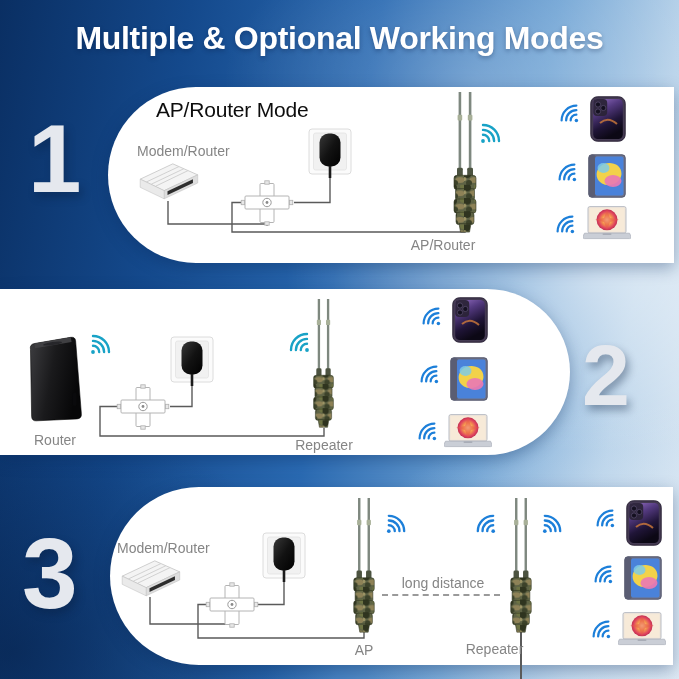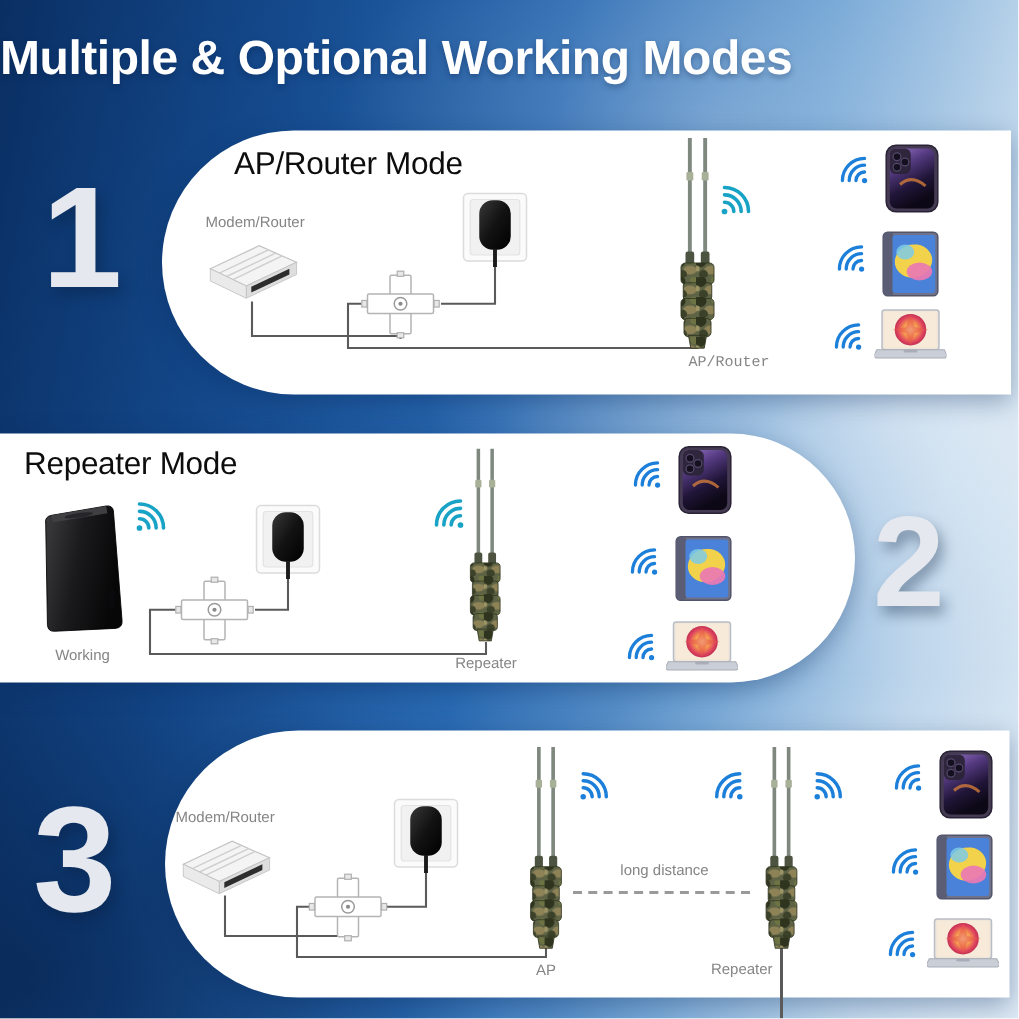--- a/index.html
+++ b/index.html
@@ -8,29 +8,29 @@
     font-family:"Liberation Sans",sans-serif;
     background:
       radial-gradient(520px 300px at 88% 40%, rgba(255,255,255,0.50), rgba(255,255,255,0) 60%),
       radial-gradient(420px 260px at 70% 12%, rgba(255,255,255,0.22), rgba(255,255,255,0) 60%),
       radial-gradient(480px 300px at 96% 88%, rgba(220,233,245,0.55), rgba(255,255,255,0) 65%),
       radial-gradient(500px 360px at 2% 96%, rgba(4,26,62,0.55), rgba(4,26,62,0) 65%),
       linear-gradient(100deg,#0a2f63 0%,#14498c 24%,#2a6ab2 48%,#6fa3d4 70%,#b9d3ea 86%,#dfeaf4 100%);
     --wifi-teal:#18a2c6; --wifi-blue:#1c7fd9;
   }
   .abs{position:absolute;}
-  .main-title{width:100%;text-align:left;top:20px;font-size:32px;font-weight:700;color:#ffffff;
+  .main-title{width:100%;text-align:center;top:20px;font-size:32px;font-weight:700;color:#ffffff;
     letter-spacing:-.3px;text-shadow:0 2px 4px rgba(8,30,70,.35);}
   .panel{background:#ffffff;box-shadow:0 5px 16px rgba(8,40,90,.35);}
   .panel1{left:108px;top:87px;width:566px;height:176px;border-radius:88px 0 0 88px;}
   .panel2{left:0px;top:289px;width:570px;height:166px;border-radius:0 83px 83px 0;}
   .panel3{left:110px;top:487px;width:563px;height:178px;border-radius:89px 0 0 89px;}
   .bignum{font-weight:700;color:#e5e8ee;line-height:.8;text-shadow:3px 5px 9px rgba(8,30,60,.38);}
   .sec-title{font-size:21px;font-weight:400;color:#0d0d0d;letter-spacing:-.2px;}
-  .lbl{font-size:10px;color:#858585;}
+  .lbl{font-size:14px;color:#858585;}
   .ctr{text-align:center;}
   .wires{stroke:#5a5a5a;stroke-width:1.4;fill:none;}
   .wifi{color:var(--wifi-blue);}
   .wifi.teal{color:var(--wifi-teal);}
   .wifi.mir svg{transform:scaleX(-1);}
   .dashline{border-top:2px dashed #9a9a9a;height:0;}
   .dropwire{width:1.5px;background:#5a5a5a;}
 </style>
 </head>
 <body>
@@ -128,21 +128,21 @@
   </g>
       </svg></div>
   <div class="abs tpl wifi teal" style="left:478px;top:120px;width:26px;height:26px;"><svg viewBox="0 0 26 26" width="100%" height="100%">
   <g fill="none" stroke="currentColor" stroke-width="2.4" stroke-linecap="round">
     <path d="M5 14.8 A6.2 6.2 0 0 1 11.2 21"></path>
     <path d="M5 9.9 A11.1 11.1 0 0 1 16.1 21"></path>
     <path d="M5 5 A16 16 0 0 1 21 21"></path>
   </g>
         <circle cx="5" cy="21" r="1.9" fill="currentColor"></circle>
       </svg></div>
-  <div class="abs lbl ctr" style="left:436px;top:237px;width:100px;font-family:Liberation Mono, monospace;">AP/Router</div>
+  <div class="abs lbl ctr" style="left:393px;top:237px;width:100px;">AP/Router</div>
 
   <div class="abs tpl wifi mir" style="left:557px;top:101px;width:24px;height:24px;"><svg viewBox="0 0 26 26" width="100%" height="100%">
   <g fill="none" stroke="currentColor" stroke-width="2.4" stroke-linecap="round">
     <path d="M5 14.8 A6.2 6.2 0 0 1 11.2 21"></path>
     <path d="M5 9.9 A11.1 11.1 0 0 1 16.1 21"></path>
     <path d="M5 5 A16 16 0 0 1 21 21"></path>
   </g>
         <circle cx="5" cy="21" r="1.9" fill="currentColor"></circle>
       </svg></div>
   <div class="abs tpl" style="left:590px;top:96px;width:36px;height:46px;"><svg viewBox="0 0 36 46" width="100%" height="100%">
@@ -190,36 +190,35 @@
       </svg></div>
 
   <div class="abs bignum" style="left:582px;top:341px;font-size:86px;">2</div>
   <div class="abs panel panel2"></div>
 
   <svg class="abs wires" style="left:0px;top:289px;" width="570" height="166">
     <path d="M192 97 V117.5 H170"></path>
     <path d="M117 117.5 H100 V147 H324 V139"></path>
   </svg>
 
-  <div class="abs sec-title" style="left:16px;top:298px;">Repeater Mode</div>
   <div class="abs tpl" style="left:18px;top:333px;width:72px;height:96px;"><svg viewBox="0 0 75 96" width="100%" height="100%">
   <path d="M13 15 Q12 10 17 9 L55 2.5 Q59.5 2 60 6 L66 82 Q66.5 87 61.5 87.5 L19 89.5 Q14.5 89.7 14.2 85 Z" fill="url(#gradRouter)" stroke="#000" stroke-width="0.6"></path>
   <path d="M17 9 L55 2.5 L55.8 7.5 L17.8 14 Z" fill="#3f3f42"></path>
   <ellipse cx="36" cy="9" rx="10" ry="1.6" fill="#26262a" transform="rotate(-8 36 9)"></ellipse>
   <rect x="57" y="60" width="4" height="14" rx="2" fill="#0a0a0c"></rect>
       </svg></div>
   <div class="abs tpl wifi teal" style="left:88px;top:331px;width:26px;height:26px;"><svg viewBox="0 0 26 26" width="100%" height="100%">
   <g fill="none" stroke="currentColor" stroke-width="2.4" stroke-linecap="round">
     <path d="M5 14.8 A6.2 6.2 0 0 1 11.2 21"></path>
     <path d="M5 9.9 A11.1 11.1 0 0 1 16.1 21"></path>
     <path d="M5 5 A16 16 0 0 1 21 21"></path>
   </g>
         <circle cx="5" cy="21" r="1.9" fill="currentColor"></circle>
       </svg></div>
-  <div class="abs lbl ctr" style="left:20px;top:432px;width:70px;">Working</div>
+  <div class="abs lbl ctr" style="left:20px;top:432px;width:70px;">Router</div>
   <div class="abs tpl" style="left:170px;top:336px;width:44px;height:50px;"><svg viewBox="0 0 44 50" width="100%" height="100%">
   <rect x="1" y="1" width="42" height="45" rx="3" fill="#fbfbfb" stroke="#dcdcdc"></rect>
   <rect x="5.5" y="5" width="33" height="37" rx="2" fill="#f1f1f1" stroke="#e3e3e3" stroke-width="0.8"></rect>
   <rect x="11.5" y="5.5" width="21" height="33" rx="9" fill="url(#gradAdapter)"></rect>
   <path d="M22 38 v12" stroke="#1b1b1b" stroke-width="2.6"></path>
       </svg></div>
   <div class="abs tpl" style="left:116px;top:384px;width:54px;height:46px;"><svg viewBox="0 0 54 46" width="100%" height="100%">
   <g fill="#ffffff" stroke="#b4b4b4" stroke-width="1">
     <rect x="20" y="3.5" width="14" height="39" rx="1"></rect>
           <rect x="5" y="16" width="44" height="13" rx="1"></rect>

